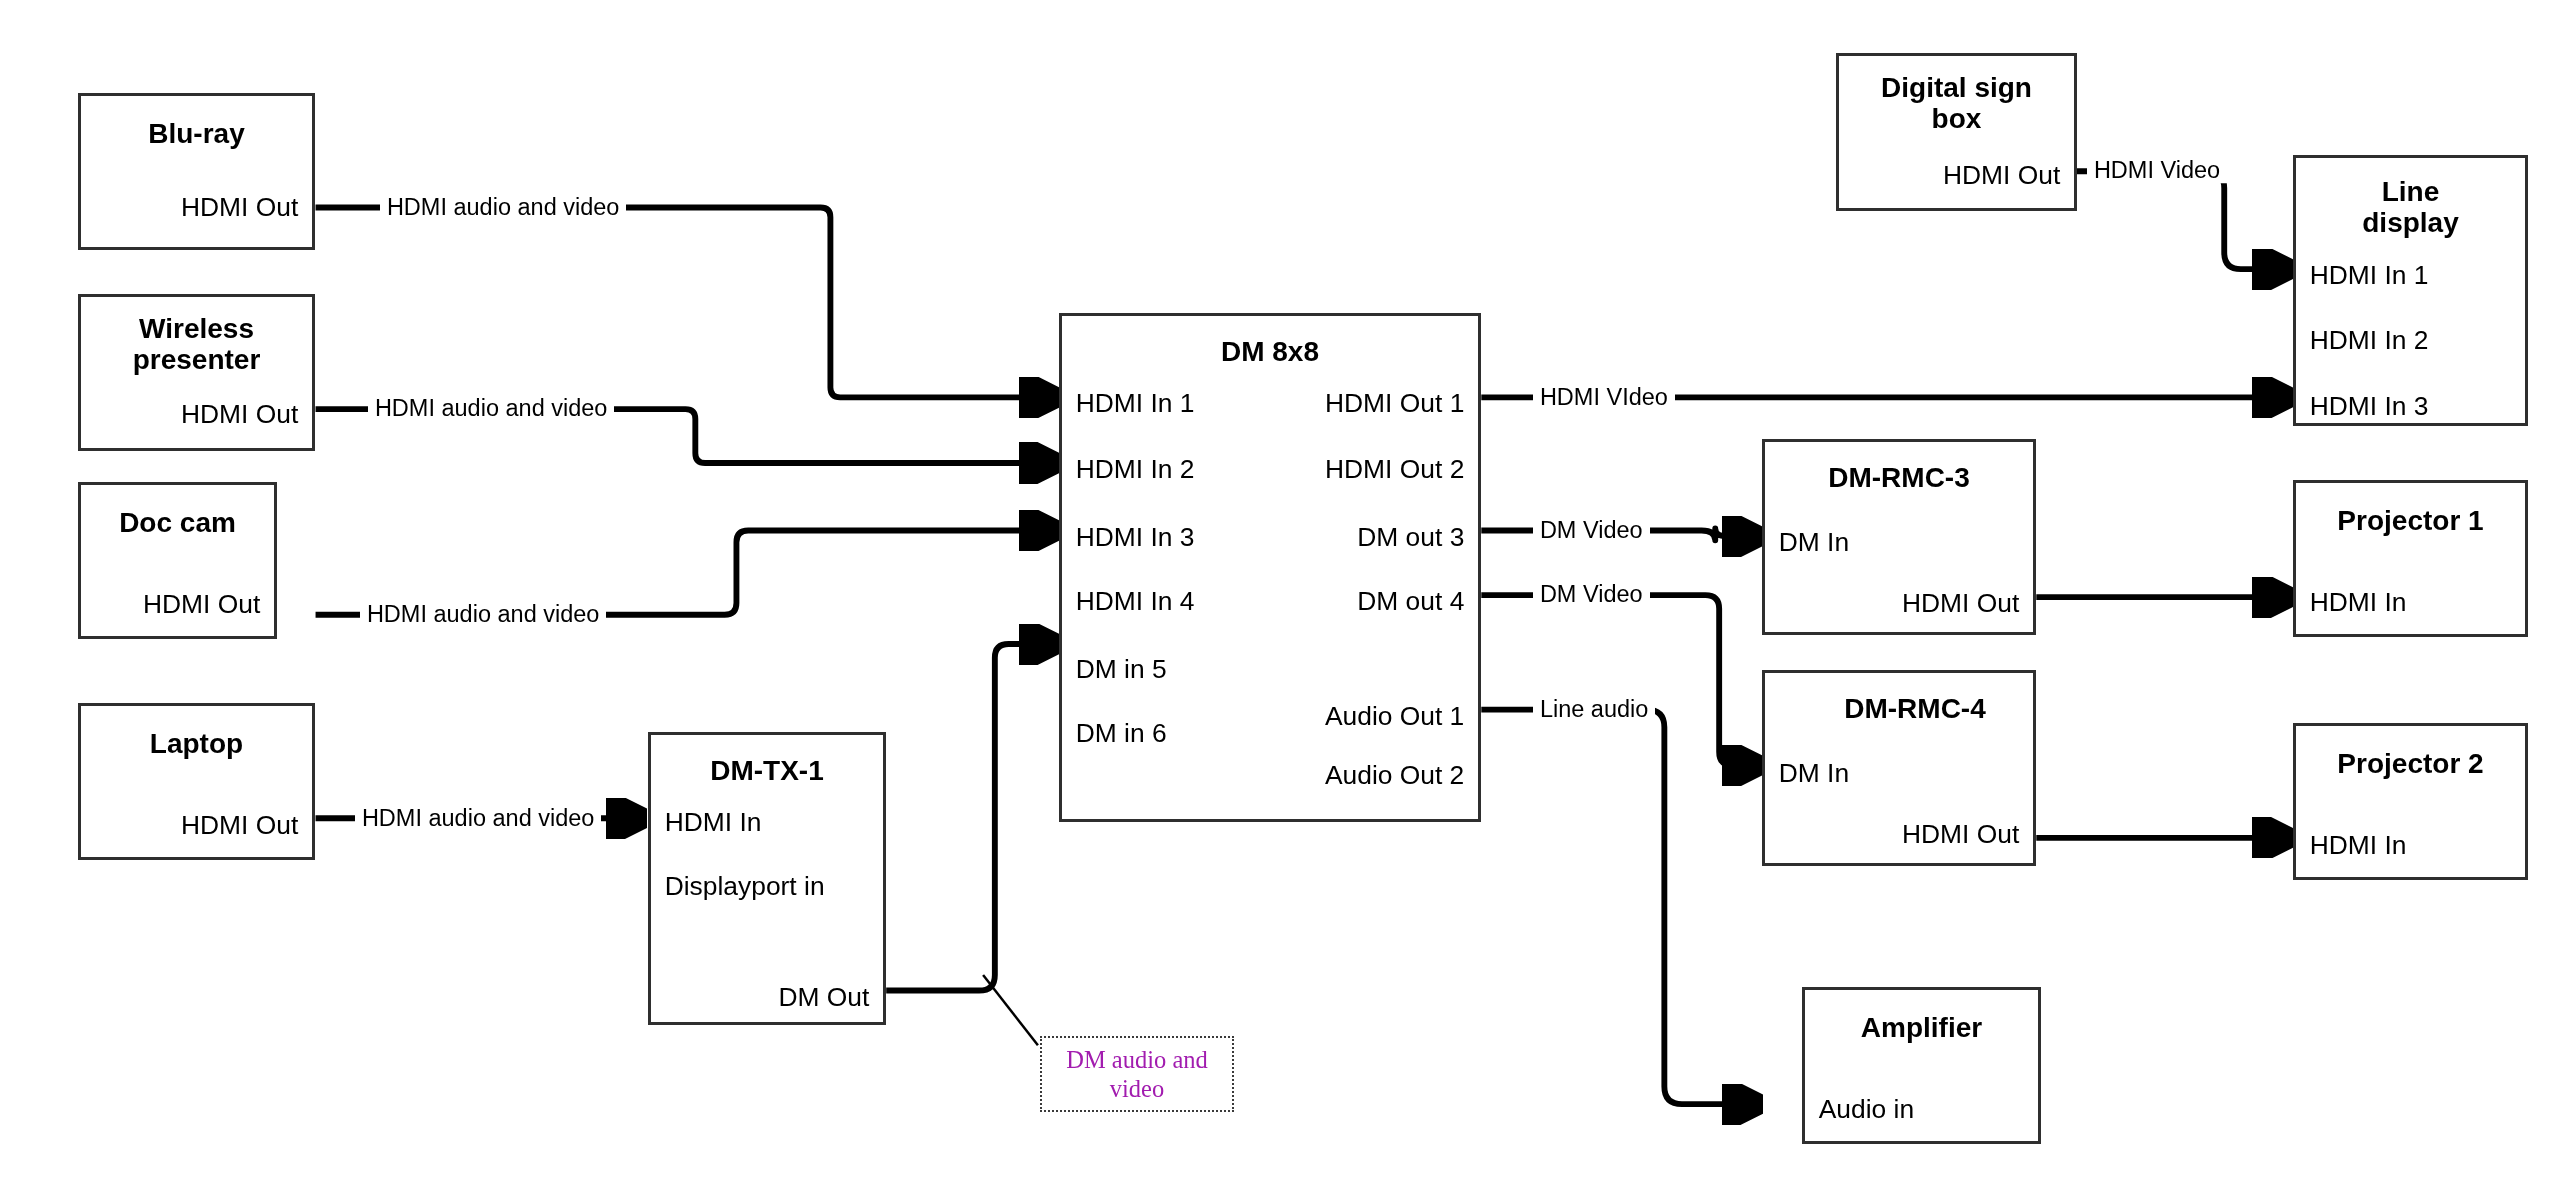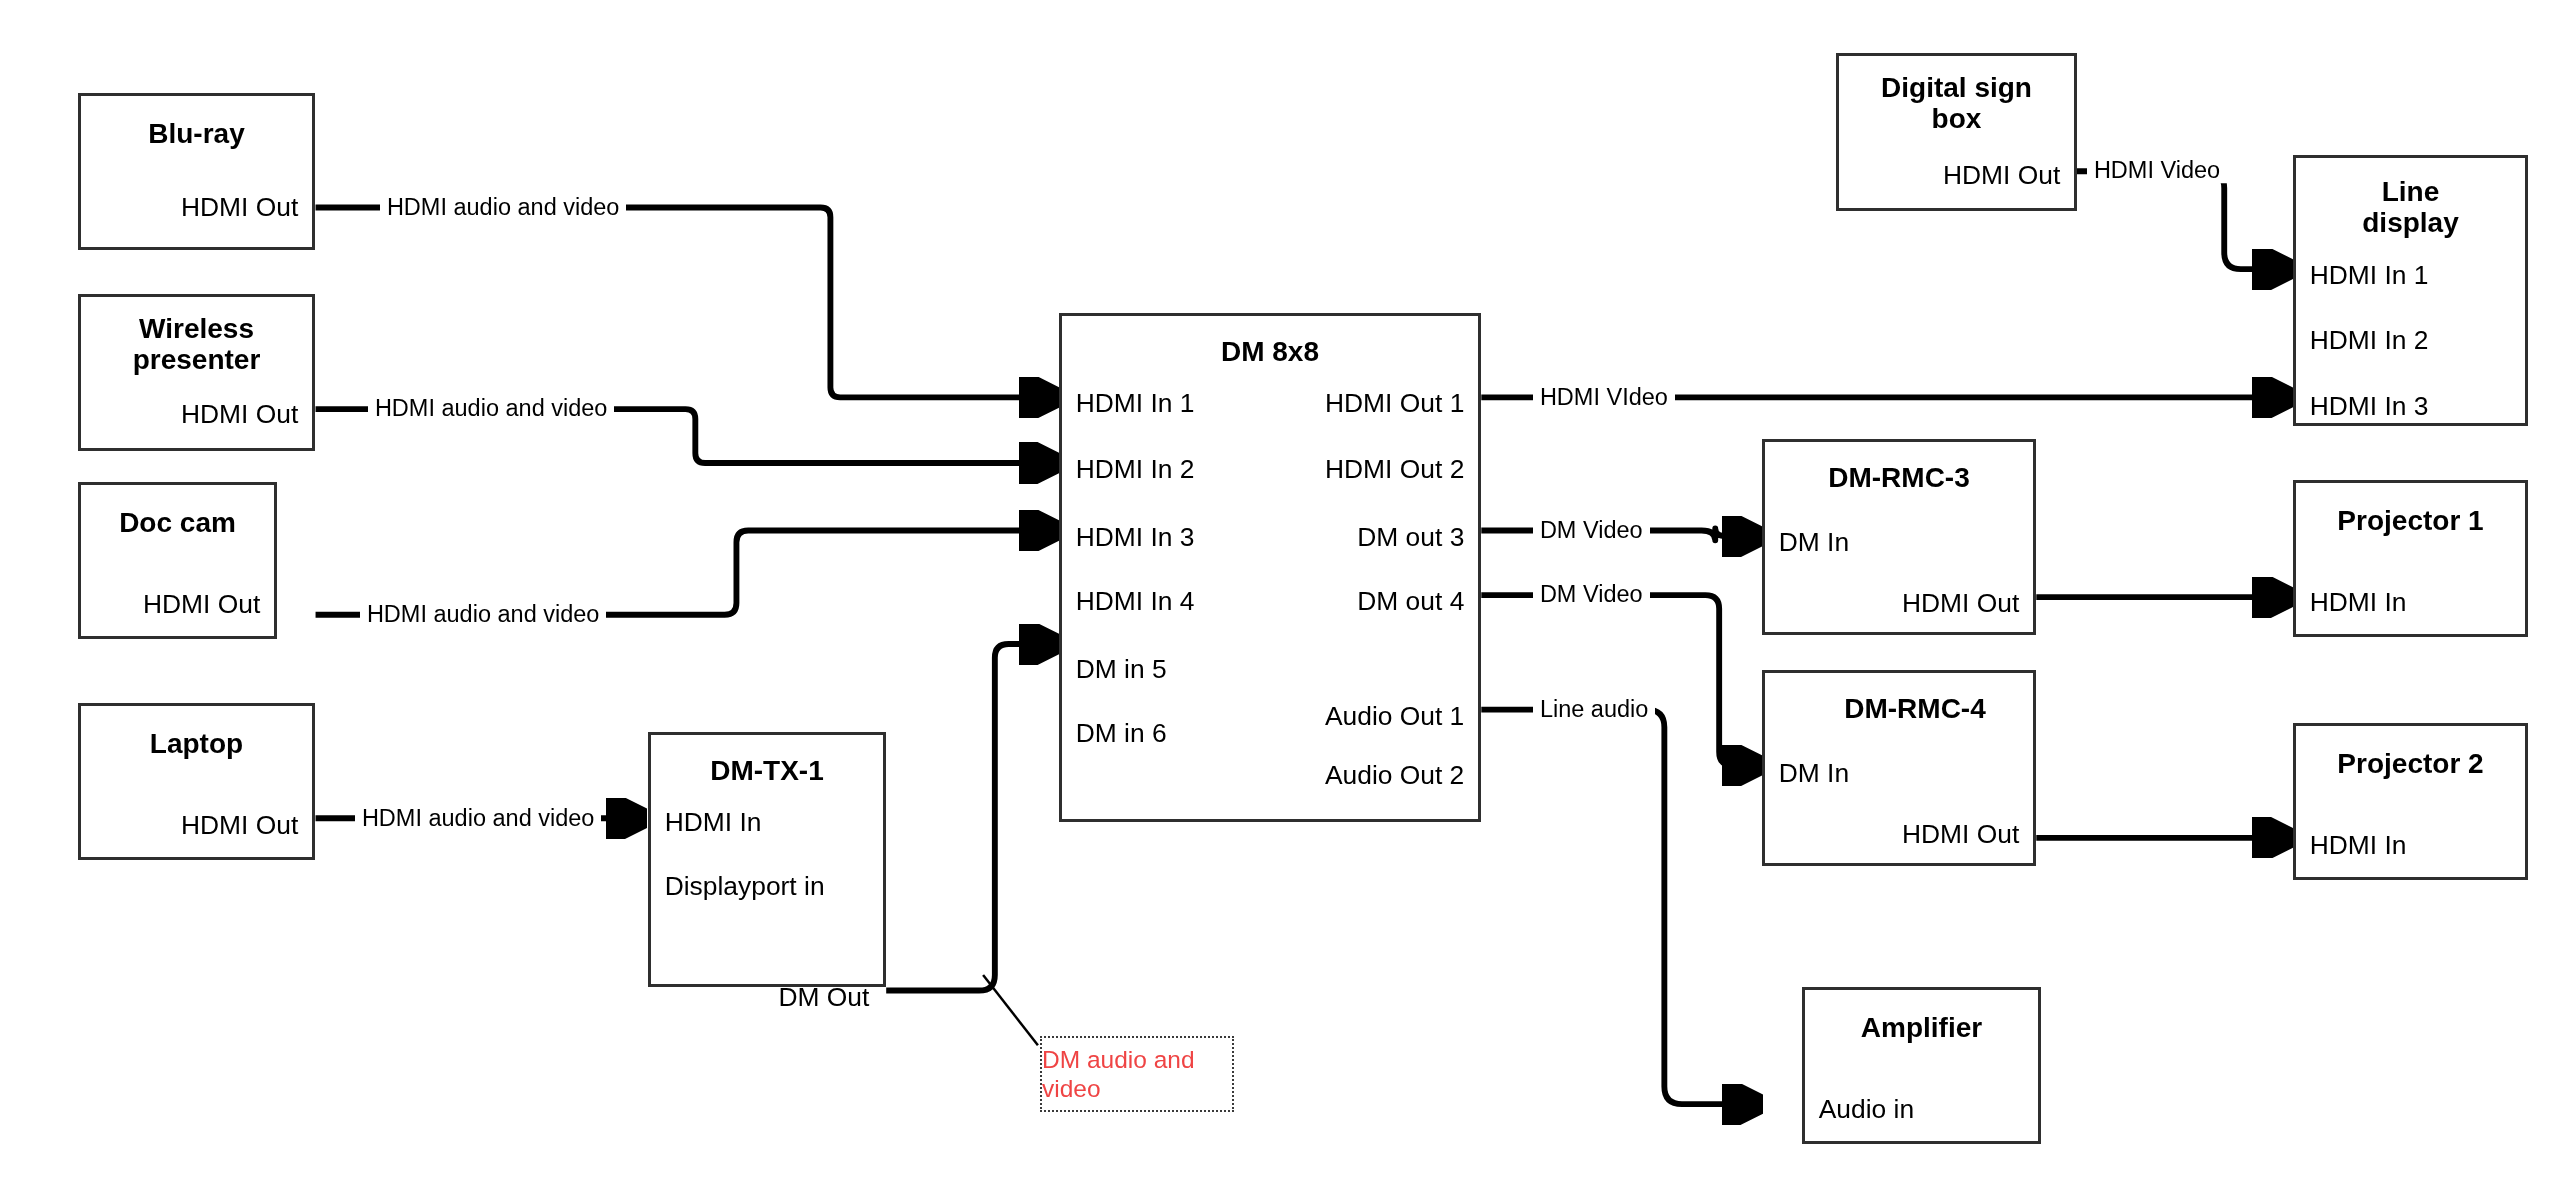--- a/index.html
+++ b/index.html
@@ -54,26 +54,27 @@
     text-align: left;
   }
   
   .callout {
     position: absolute;
     box-sizing: border-box;
     border: 2px dotted #3a3a3a;
     background: #ffffff;
     font-size: 24.5px;
     line-height: 1.2;
-    color: #ef4444;
-    text-align: left;
+    color: #a21caf;
+    text-align: center;
     display: flex;
     align-items: center;
     justify-content: center;
     z-index: 6;
+    font-family: Liberation Serif, serif;
   }
   
   .edge-label {
     position: absolute;
     font-size: 23.5px;
     line-height: 1;
     color: #000000;
     white-space: nowrap;
     background: #ffffff;
     padding: 0 6.9px;
@@ -163,21 +164,21 @@
   <div class="node" style="left:78px; top:482px; width:199px; height:157px;">
     <div class="node-title" style="top:21.5px;">Doc cam</div>
     <div class="port right" style="top:106px;">HDMI Out</div>
   </div>
 
   <div class="node" style="left:78px; top:703px; width:237px; height:157px;">
     <div class="node-title" style="top:21.5px;">Laptop</div>
     <div class="port right" style="top:106px;">HDMI Out</div>
   </div>
 
-  <div class="node" style="left:648px; top:732px; width:238px; height:255px;padding-left:35px;">
+  <div class="node" style="left:648px; top:732px; width:238px; height:293px;padding-left:35px;">
     <div class="node-title" style="top:19.6px;">DM-TX-1</div>
     <div class="port left" style="top:74px;">HDMI In</div>
     <div class="port left" style="top:138px;">Displayport in</div>
     <div class="port right" style="top:249px;">DM Out</div>
   </div>
 
   <div class="node" style="left:1059px; top:313px; width:422px; height:509px;">
     <div class="node-title" style="top:19.6px;">DM 8x8</div>
 
     <div class="port left" style="top:74px;">HDMI In 1</div>

